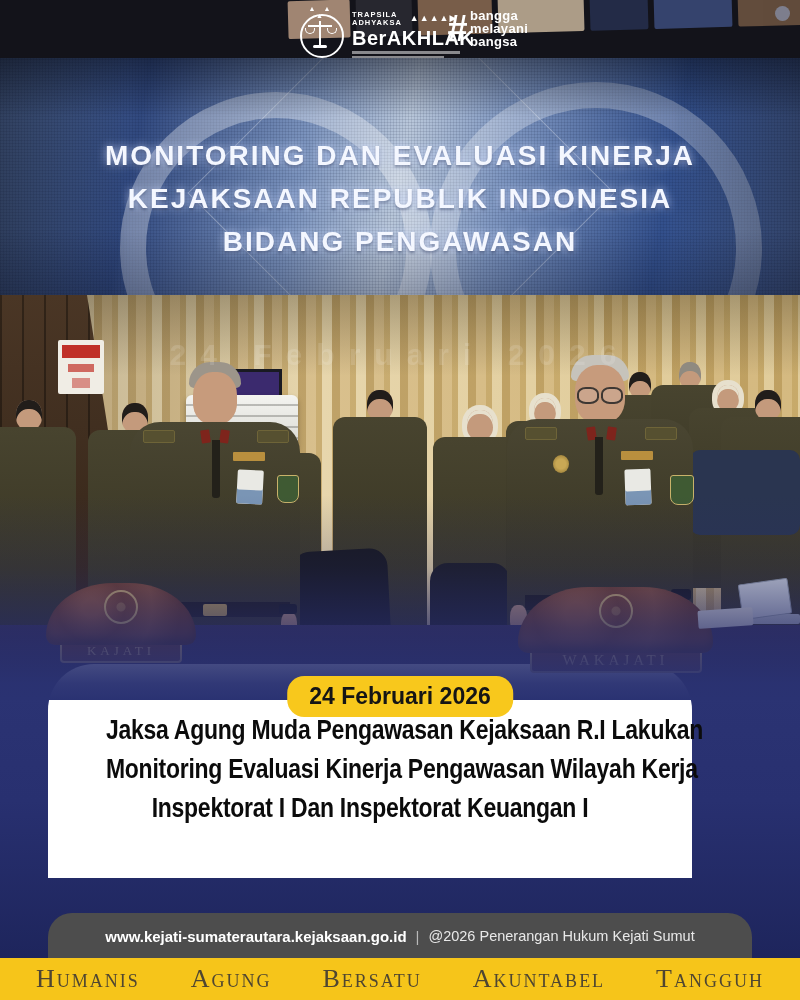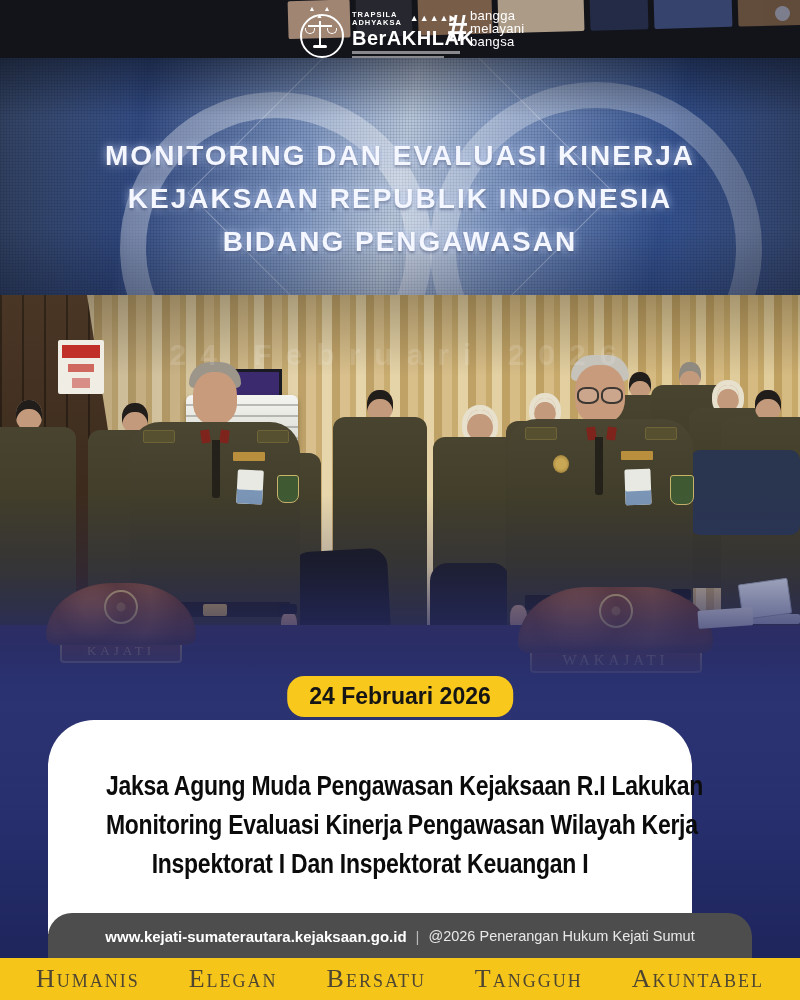--- a/index.html
+++ b/index.html
@@ -96,25 +96,25 @@
   .emblem .pan{position:absolute;top:20px;width:8px;height:5px;border:1.5px solid #fff;border-top:none;border-radius:0 0 8px 8px;}
   .emblem .base{position:absolute;left:15px;top:37px;width:14px;height:3px;background:#fff;border-radius:2px;}
   .brand-block{position:absolute;left:352px;top:11px;z-index:3;color:#fff;}
   .brand-top{display:flex;align-items:flex-start;gap:8px;}
   .brand-org{font-size:7.5px;font-weight:bold;letter-spacing:1px;line-height:8px;}
   .arrows{font-size:9px;letter-spacing:1px;margin-top:2px;}
   .brand-main{font-size:20px;font-weight:bold;letter-spacing:.5px;line-height:22px;}
   .brand-bars i{display:block;height:2.5px;background:rgba(255,255,255,.5);margin-top:2px;}
   .hashtag-block{position:absolute;left:447px;top:9px;z-index:3;display:flex;gap:3px;color:#fff;}
   .hash-sym{font-size:36px;font-weight:bold;font-style:italic;line-height:40px;}
-  .hash-words div{font-size:13px;font-weight:normal;line-height:13px;letter-spacing:.3px;}
+  .hash-words div{font-size:13px;font-weight:bold;line-height:13px;letter-spacing:.3px;}
   
   .date-badge{position:absolute;left:50%;top:676px;transform:translateX(-50%);z-index:8;
     background:#f8c81c;border-radius:17px;padding:7px 22px;font-weight:bold;font-size:23px;color:#151515;white-space:nowrap;}
-  .card{position:absolute;left:48px;top:720px;width:644px;height:214px;background:#ffffff;border-radius:46px 46px 0 0;z-index:4;}
+  .card{position:absolute;left:48px;top:664px;width:644px;height:214px;background:#ffffff;border-radius:46px 46px 0 0;z-index:4;}
   .headline{margin-top:46px;text-align:center;transform:scaleX(.82);}
   .headline div{font-weight:bold;font-size:28px;line-height:39px;color:#0b0b0b;letter-spacing:-.3px;white-space:nowrap;}
   .footer-bar{position:absolute;left:48px;top:913px;width:704px;height:46px;background:#4d4d4d;border-radius:24px 24px 0 0;z-index:5;
     display:flex;align-items:center;justify-content:center;gap:9px;}
   .footer-site{font-weight:bold;font-size:15px;color:#ffffff;}
   .footer-sep{font-size:15px;color:#b9b9b9;font-weight:300;}
   .footer-credit{font-size:14.5px;color:#e8e8e8;}
   .values-band{position:absolute;left:0;top:958px;width:800px;height:42px;background:#f6c51a;z-index:6;
     display:flex;align-items:center;justify-content:space-between;padding:0 36px;box-sizing:border-box;}
   .values-band span{font-family:"Liberation Serif",serif;font-variant:small-caps;font-size:26px;
@@ -322,19 +322,19 @@
   </div>
 
   <div class="footer-bar">
     <span class="footer-site">www.kejati-sumaterautara.kejaksaan.go.id</span>
     <span class="footer-sep">|</span>
     <span class="footer-credit">@2026 Penerangan Hukum Kejati Sumut</span>
   </div>
 
   <div class="values-band">
     <span>Humanis</span>
-    <span>Elegan</span>
+    <span>Agung</span>
     <span>Bersatu</span>
+    <span>Akuntabel</span>
     <span>Tangguh</span>
-    <span>Akuntabel</span>
   </div>
 
 </div>
 
 </body></html>

